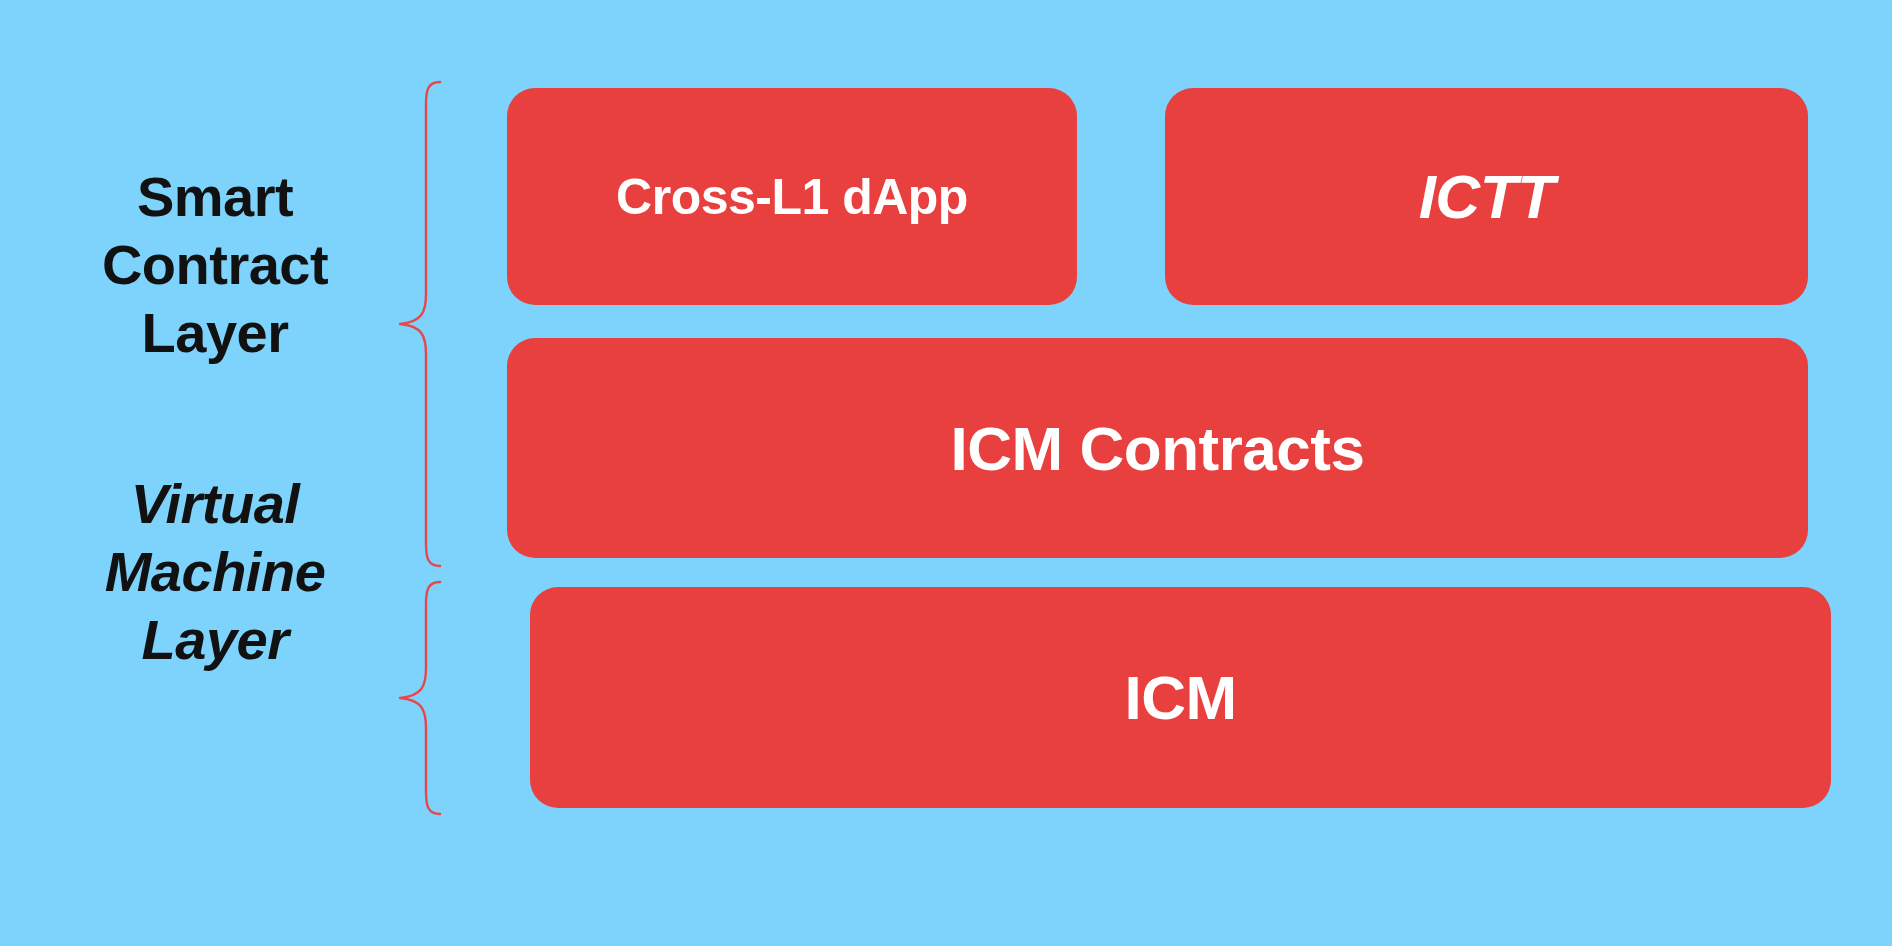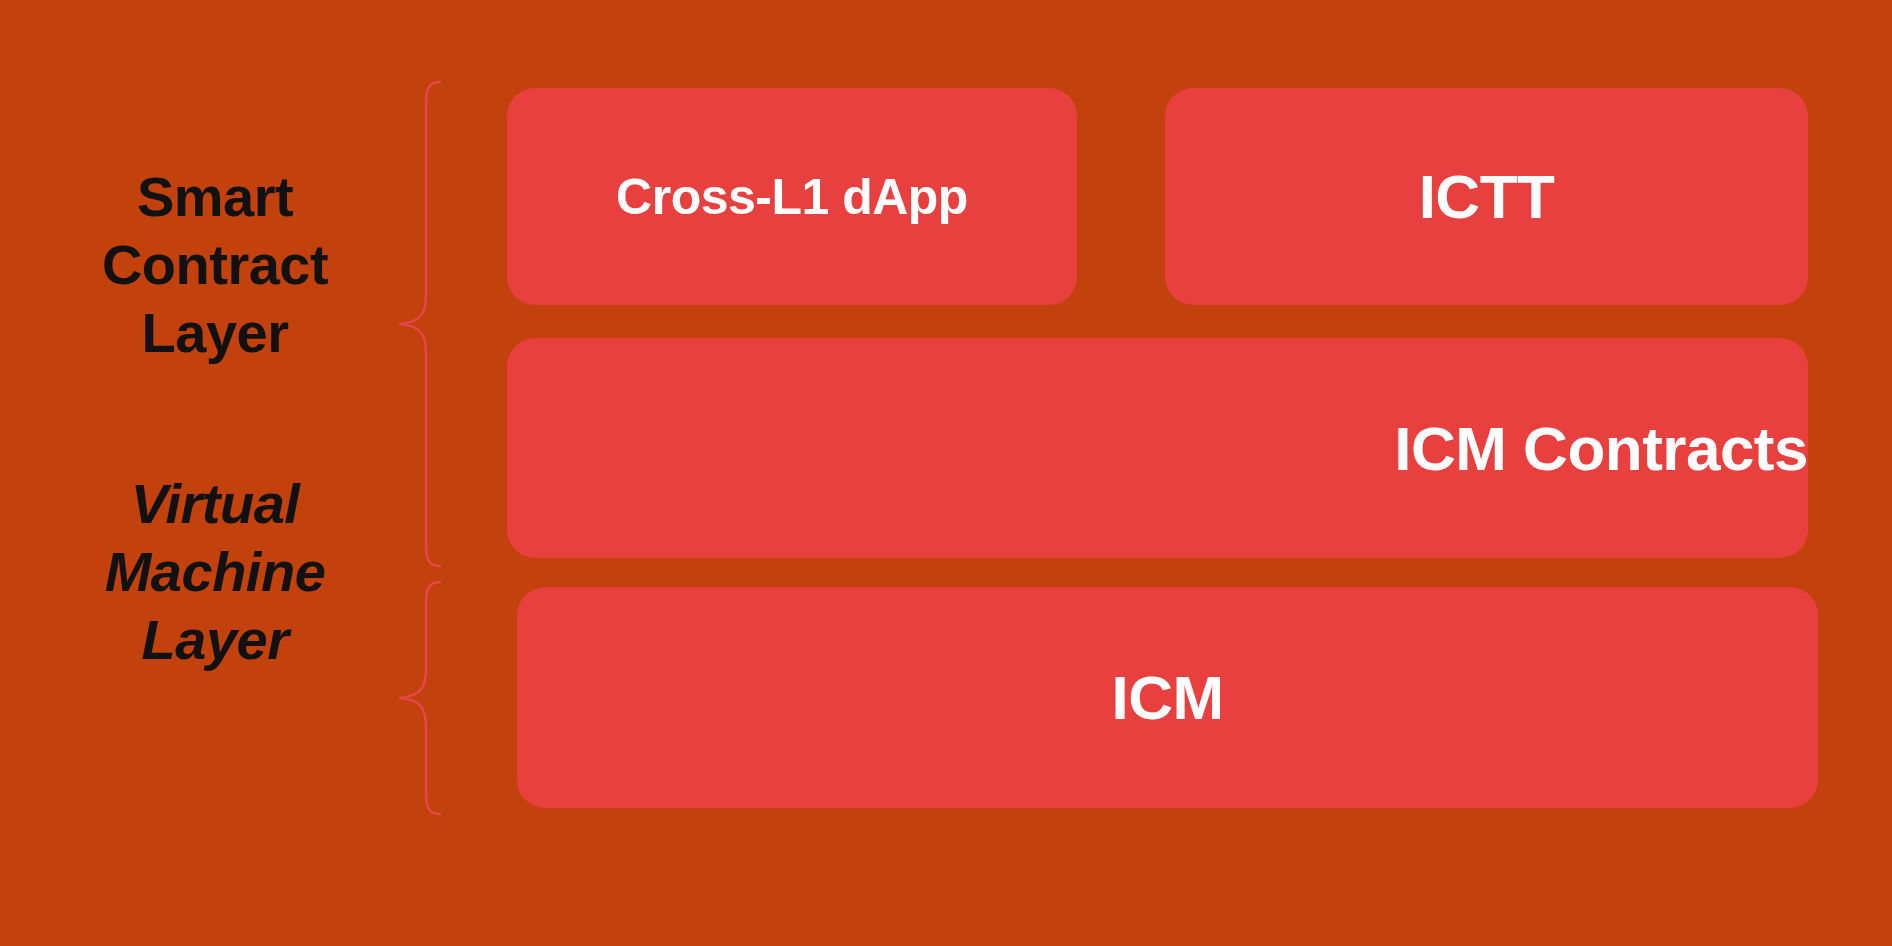--- a/index.html
+++ b/index.html
@@ -8,21 +8,21 @@
     background: #ffffff;
   }
   body {
     font-family: "Liberation Sans", sans-serif;
     -webkit-font-smoothing: antialiased;
   }
   #canvas {
     position: relative;
     width: 1892px;
     height: 946px;
-    background: #c2410c;
+    background: #7dd3fc;
     overflow: hidden;
   }
 
   
   .layer-label {
     position: absolute;
     text-align: center;
     font-weight: 700;
     color: #111111;
     font-size: 56px;
@@ -93,33 +93,32 @@
     height: 217px;
   }
   #box-cross-l1-dapp .node-label { font-size: 50px; }
 
   #box-ictt {
     left: 1165px;
     top: 88px;
     width: 643px;
     height: 217px;
   }
-  #box-ictt .node-label { font-size: 62px; }
+  #box-ictt .node-label { font-size: 62px; font-style: italic; }
 
   #box-icm-contracts {
     left: 507px;
     top: 338px;
     width: 1301px;
     height: 220px;
-    justify-content: flex-end;
   }
   #box-icm-contracts .node-label { font-size: 62px; }
 
   #box-icm {
-    left: 517px;
+    left: 530px;
     top: 587px;
     width: 1301px;
     height: 221px;
   }
   #box-icm .node-label { font-size: 62px; }
 </style>
 </head>
 <body>
 
 <div id="canvas">

